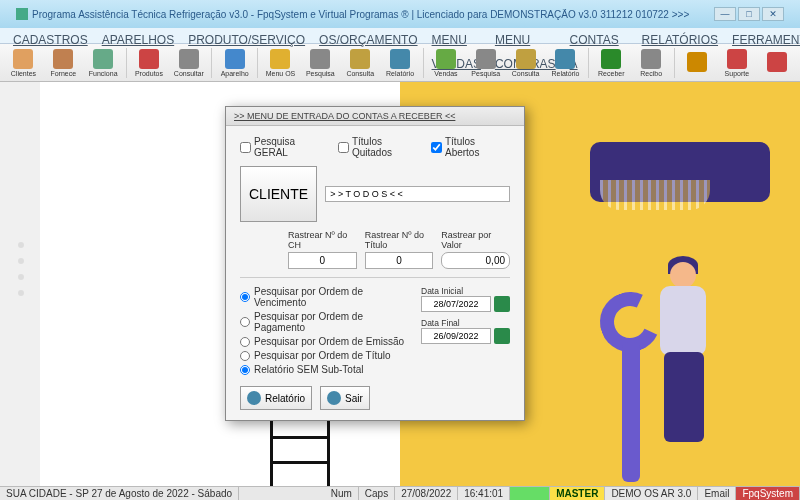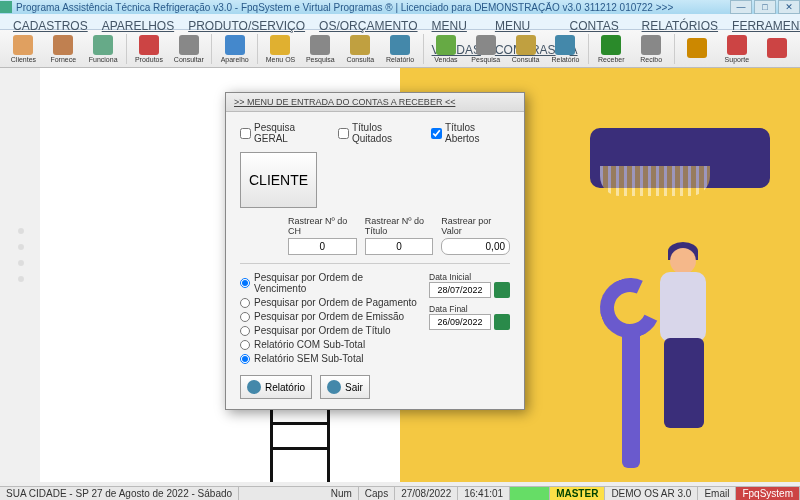--- a/index.html
+++ b/index.html
@@ -1,19 +1,19 @@
 <!DOCTYPE html>
 <html><head>
 <meta charset="utf-8">
 <style>
 * { margin:0; padding:0; box-sizing:border-box; font-family:"Segoe UI",Tahoma,sans-serif; font-size:10px; }
 body { width:800px; height:500px; background:#eee; overflow:hidden; position:relative; }
 
 
-.titlebar { height:14px; background:linear-gradient(#c8e8f8,#a8d8f0); display:flex; align-items:center; padding:0 0; color:#2a5a8a; }
+.titlebar { height:28px; background:linear-gradient(#c8e8f8,#a8d8f0); display:flex; align-items:center; padding:0 16px; color:#2a5a8a; }
 .titlebar .appicon { width:12px; height:12px; background:#4a8; margin-right:4px; }
 .titlebar .title { flex:1; font-size:10px; white-space:nowrap; overflow:hidden; }
 .winbtns { display:flex; gap:2px; }
 .winbtns div { width:22px; height:14px; background:#d8e8f0; border:1px solid #9bc; text-align:center; line-height:12px; font-size:9px; cursor:pointer; }
 
 
 .menubar { height:16px; background:#e8f4fc; display:flex; padding:0 6px; border-bottom:1px solid #bcd; }
 .menubar span { padding:0 7px; font-size:12px; color:#456; line-height:24px; cursor:pointer;text-decoration:underline; }
 .menubar .email { margin-left:auto; display:flex; align-items:center; gap:3px; }
 .menubar .email::before { content:"✉"; color:#c80; }
@@ -64,21 +64,21 @@
 .col3 > div { flex:1; }
 .col3 .lbl { display:block; margin-bottom:2px; }
 .num { border:1px solid #aaa; padding:2px 4px; text-align:center; width:100%; background:#fff; }
 hr { border:none; border-top:1px solid #ccc; margin:8px 0; }
 .radios { display:flex; gap:12px; }
 .rcol { flex:1; }
 .rad { display:flex; align-items:center; gap:4px; font-size:8.5px; color:#333; margin-bottom:3px; }
 .rad input { width:10px; height:10px; }
 .datecol .lbl { font-size:8.5px; display:block; }
 .dateval { display:flex; align-items:center; gap:3px; margin-bottom:6px; }
-.dateval .txt { width:62px; flex:none; text-align:center; }
+.dateval .txt { width:70px; flex:none; text-align:center; }
 .calico { width:16px; height:16px; background:#2a8a4a; border-radius:2px; }
 .actions { display:flex; gap:8px; margin-top:8px; align-items:center; }
 .bigbtn { display:flex; align-items:center; gap:4px; padding:4px 6px; background:linear-gradient(#fff,#e8e8e8); border:1px solid #999; cursor:pointer; }
 .bigico { width:22px; height:22px; border-radius:50%; }
 .bigbtn .sub { font-size:7px; color:#2a7a2a; }
 
 
 .status { position:absolute; bottom:0; left:0; right:0; height:14px; background:#e8e8e8; border-top:1px solid #bbb; display:flex; align-items:center; font-size:8px; color:#333; }
 .status > div { padding:0 6px; border-right:1px solid #bbb; height:100%; display:flex; align-items:center; }
 .status .spacer { flex:1; border:none; }
@@ -236,20 +236,21 @@
             <input type="checkbox" style="">
             <span>Títulos Quitados</span>
           </label>
         <label class="chk">
             <input type="checkbox" checked="" style="">
             <span>Títulos Abertos</span>
           </label>
       </div>
       <div class="row">
         <button class="btn">CLIENTE</button>
+        <input class="txt" value="&gt; &gt; T O D O S &lt; &lt;" style="">
       </div>
       <div class="col3">
         <div><span class="lbl">Rastrear Nº do CH</span><input class="num" value="0" style=""></div>
         <div><span class="lbl">Rastrear Nº do Título</span><input class="num" value="0" style=""></div>
         <div><span class="lbl">Rastrear por Valor</span><input class="num" style="text-align: right; border-radius: 7px;" value="0,00"></div>
       </div>
       <hr>
       <div class="radios">
         <div class="rcol">
           <label class="rad">
@@ -260,24 +261,20 @@
               <input type="radio" name="r1" style="">
               <span>Pesquisar por Ordem de Pagamento</span>
             </label>
           <label class="rad">
               <input type="radio" name="r1" style="">
               <span>Pesquisar por Ordem de Emissão</span>
             </label>
           <label class="rad">
               <input type="radio" name="r1" style="">
               <span>Pesquisar por Ordem de Título</span>
-            </label>
-          <label class="rad">
-              <input type="radio" name="r2" style="">
-              <span>Relatório COM Sub-Total</span>
             </label>
           <label class="rad">
               <input type="radio" name="r2" checked="" style="">
               <span>Relatório SEM Sub-Total</span>
             </label>
         </div>
         <div class="datecol">
           <span class="lbl">Data Inicial</span>
           <div class="dateval">
               <input class="txt" value="28/07/2022" style="">

